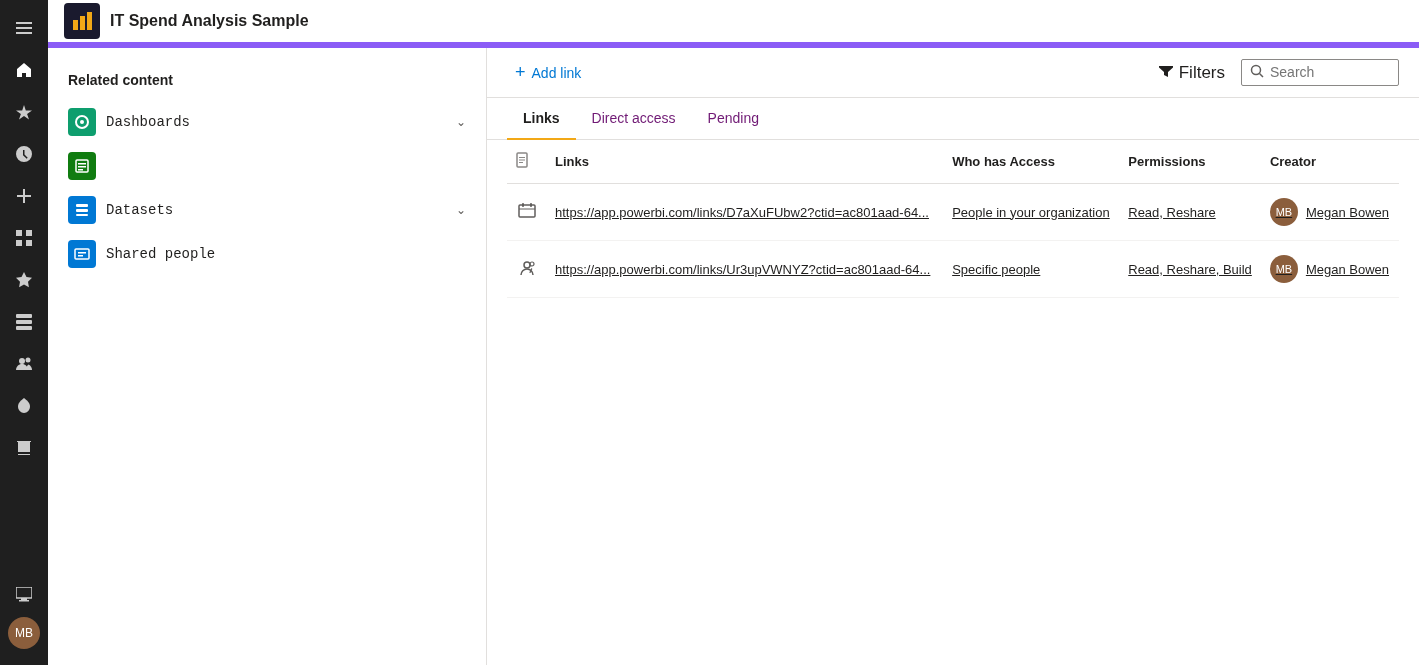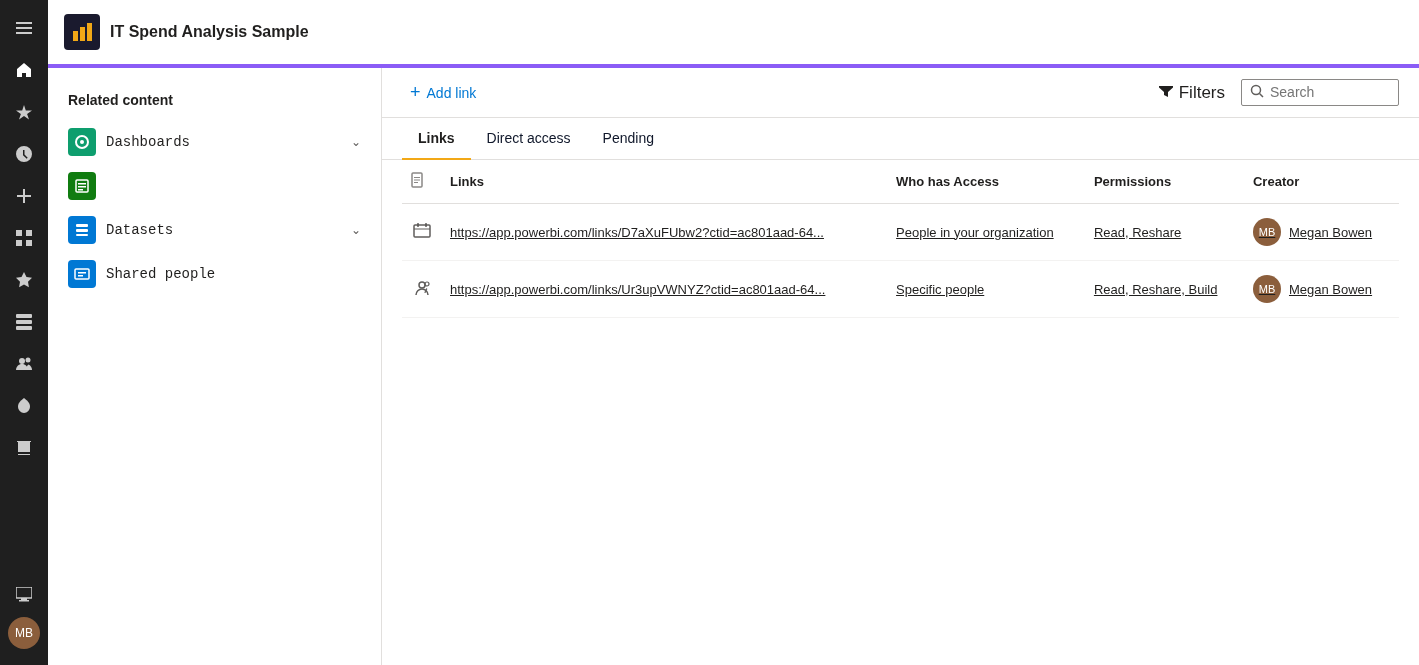--- a/index.html
+++ b/index.html
@@ -51,23 +51,23 @@
       flex-direction: column;
       background: #fff;
       overflow: hidden;
     }
 
     
     .top-header {
       display: flex;
       align-items: center;
       padding: 8px 16px;
-      border-bottom: 4px solid #8b5cf6;
-      background: #fff;
-      height: 68px;
+      border-bottom: 6px solid #8b5cf6;
+      background: #fff;
+      height: 48px;
       flex-shrink: 0;
     }
     .app-icon {
       width: 36px;
       height: 36px;
       background: #1a1a2e;
       border-radius: 4px;
       display: flex;
       align-items: center;
       justify-content: center;
@@ -83,21 +83,21 @@
 
     
     .content-wrapper {
       display: flex;
       flex: 1;
       overflow: hidden;
     }
 
     
     .sidebar {
-      width: 334px;
+      width: 439px;
       background: #fff;
       border-right: 1px solid #e1dfdd;
       padding: 16px 0;
       flex-shrink: 0;
       overflow-y: auto;
     }
     .sidebar-section-title {
       font-size: 14px;
       font-weight: 600;
       color: #201f1e;
@@ -191,21 +191,21 @@
       display: flex;
       border-bottom: 1px solid #e1dfdd;
       padding: 0 20px;
       background: #fff;
       flex-shrink: 0;
     }
     .tab {
       padding: 12px 16px;
       font-size: 14px;
       cursor: pointer;
-      color: #0f172a;
+      color: #701a75;
       border-bottom: 2px solid transparent;
       margin-bottom: -1px;
     }
     .tab.active {
       color: #201f1e;
       font-weight: 600;
       border-bottom: 2px solid #f2a817;
     }
 
     

